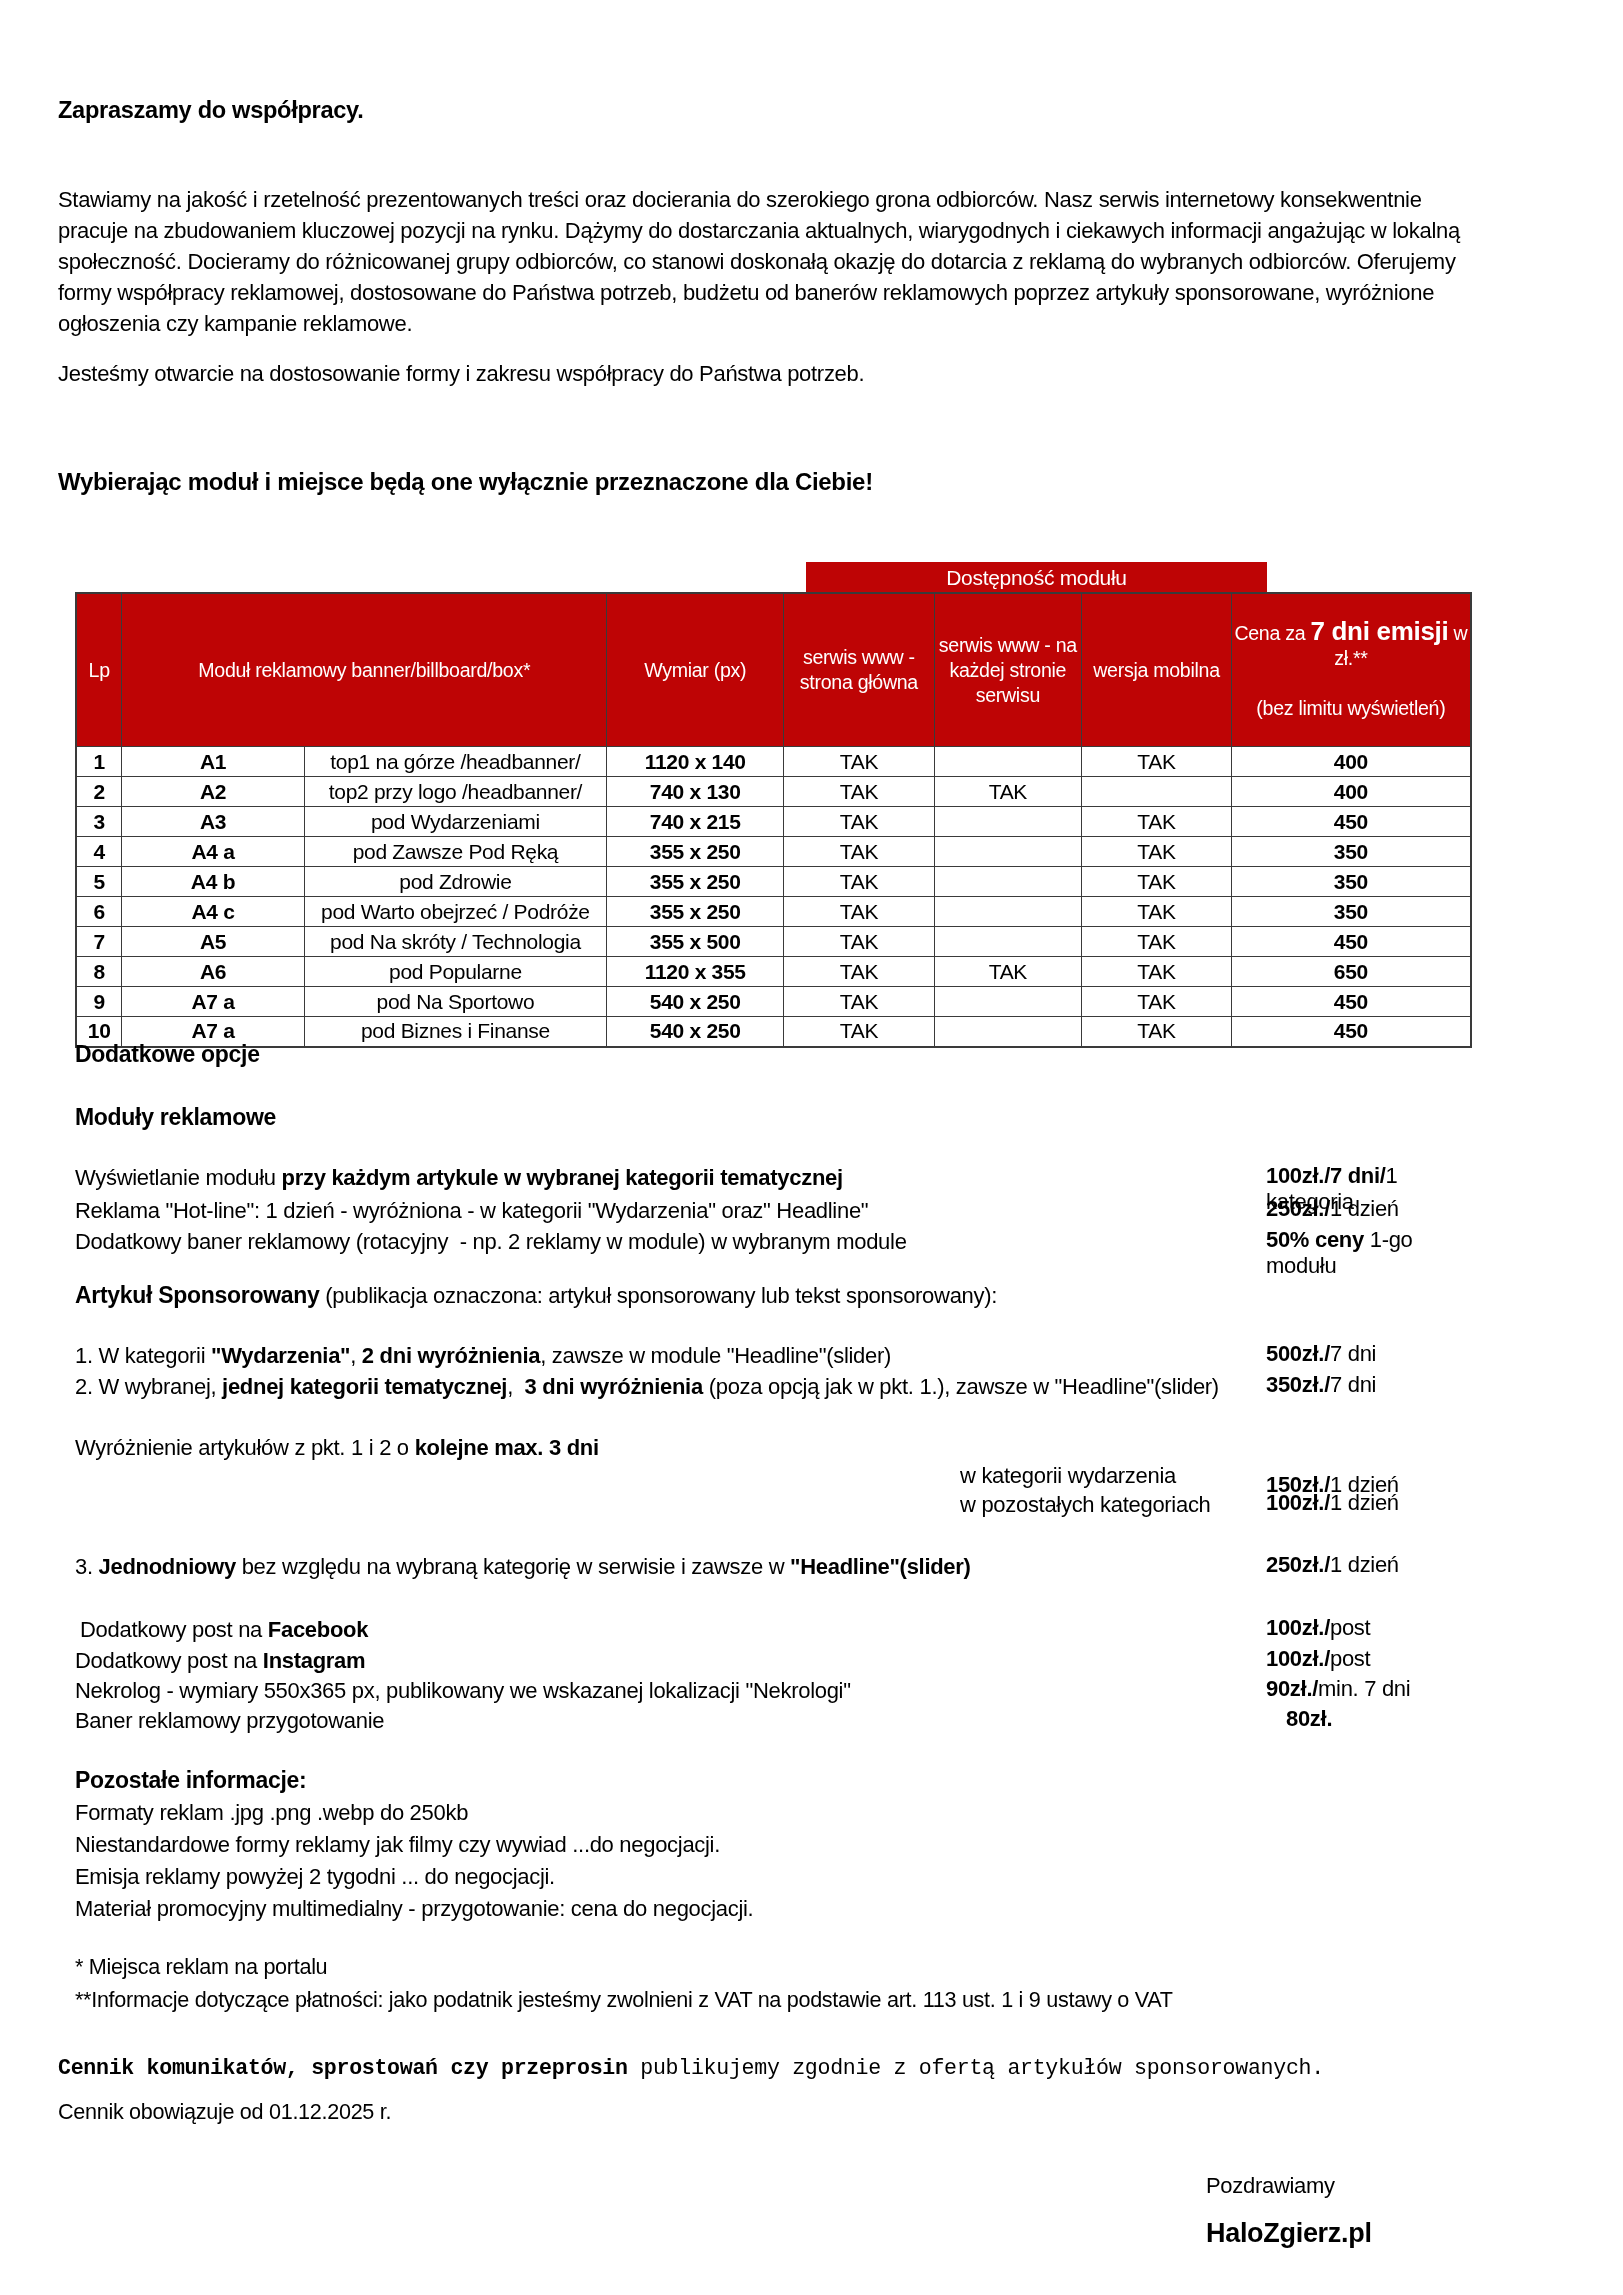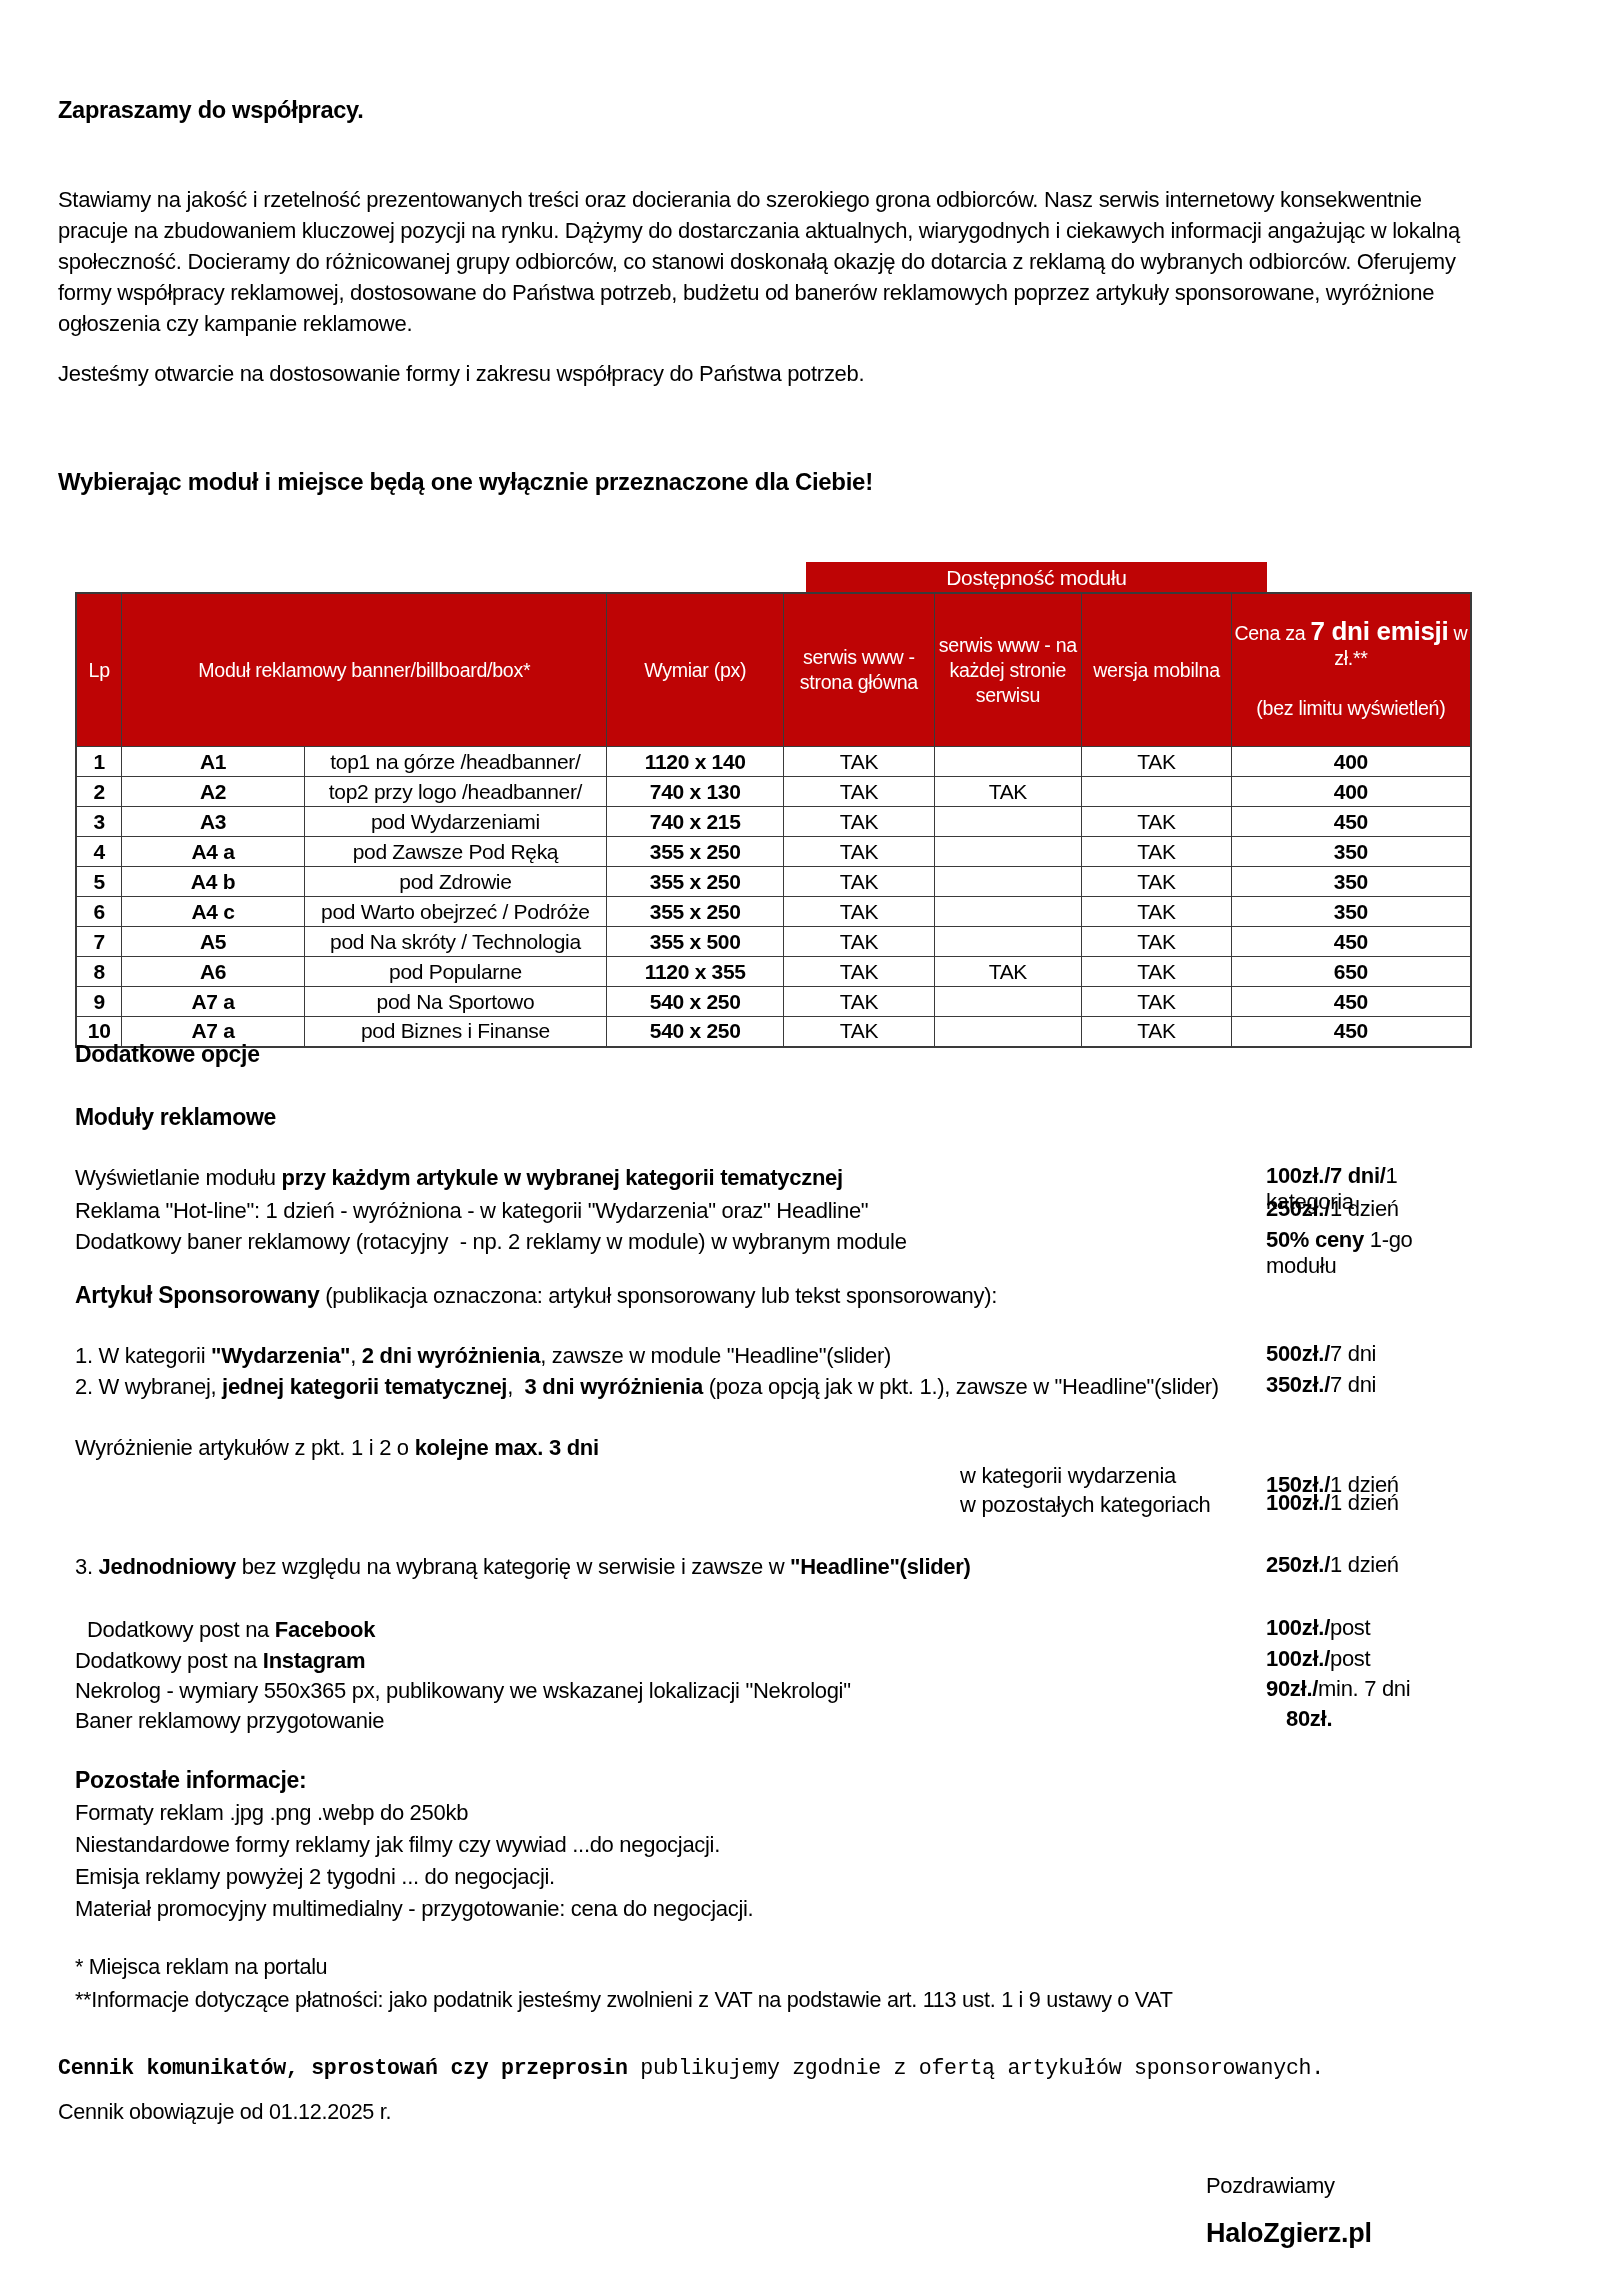--- a/index.html
+++ b/index.html
@@ -202,21 +202,21 @@
 
   <div class="abs line" style="left:960px; top:1461px;">w kategorii wydarzenia</div>
   <div class="abs price" style="top:1461px;margin-top:11px;"><span class="b">150zł./</span><span>1 dzień</span></div>
 
   <div class="abs line" style="left:960px; top:1490px;">w pozostałych kategoriach</div>
   <div class="abs price" style="top:1490px;"><span class="b">100zł./</span><span>1 dzień</span></div>
 
   <div class="abs line" style="left:75px; top:1552px;"><span>3. </span><span class="b">Jednodniowy</span><span> bez względu na wybraną kategorię w serwisie i zawsze w </span><span class="b">"Headline"(slider)</span><span></span></div>
   <div class="abs price" style="top:1552px;"><span class="b">250zł./</span><span>1 dzień</span></div>
 
-  <div class="abs line" style="left:87px; top:1615px;"><span>Dodatkowy post na </span><span class="b">Facebook</span></div>
+  <div class="abs line" style="left:80px; top:1615px;"><span>Dodatkowy post na </span><span class="b">Facebook</span></div>
   <div class="abs price" style="top:1615px;"><span class="b">100zł./</span><span>post</span></div>
 
   <div class="abs line" style="left:75px; top:1646px;"><span>Dodatkowy post na </span><span class="b">Instagram</span></div>
   <div class="abs price" style="top:1646px;"><span class="b">100zł./</span><span>post</span></div>
 
   <div class="abs line" style="left:75px; top:1676px;"><span>Nekrolog - wymiary 550x365 px, publikowany we wskazanej lokalizacji "Nekrologi"</span><span class="b"></span></div>
   <div class="abs price" style="top:1676px;"><span class="b">90zł./</span><span>min. 7 dni</span></div>
 
   <div class="abs line" style="left:75px; top:1706px;"><span>Baner reklamowy przygotowanie</span><span class="b"></span></div>
   <div class="abs price" style="top:1706px;margin-left:20px;"><span class="b">80zł.</span><span></span></div>

